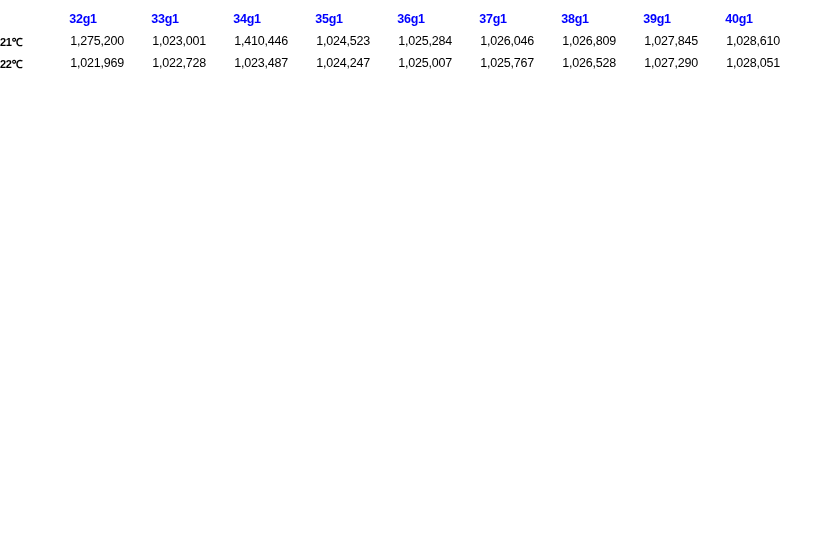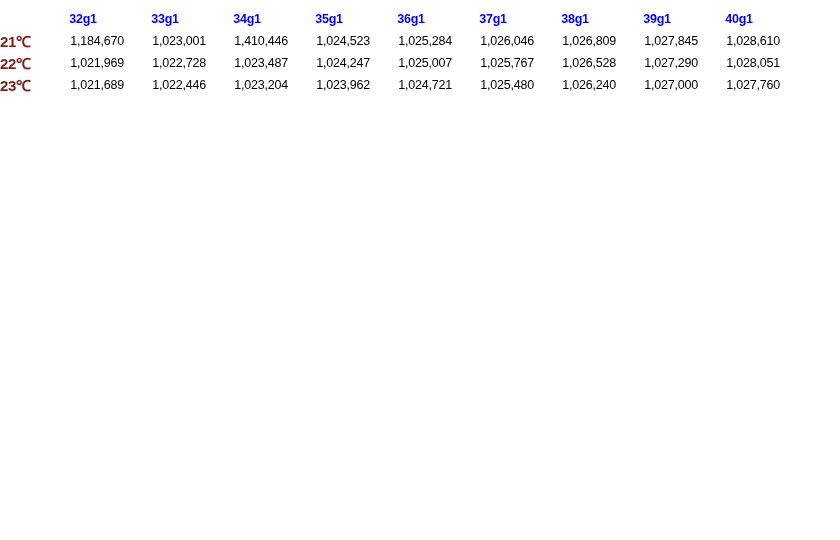--- a/index.html
+++ b/index.html
@@ -39,23 +39,23 @@
 
   th.colhead {
     color: #0000ff;
     font-weight: bold;
     font-size: 12.5px;
     text-align: center;
     height: 22px;
     letter-spacing: -0.2px;
   }
   td.rowhead {
-    color: #7f1d1d;
+    color: #000000;
     font-weight: bold;
-    font-size: 15px;
+    font-size: 11px;
     text-align: left;
     padding-left: 2px;
     height: 22px;
     letter-spacing: -0.3px;
   }
   td.cell {
     color: #000000;
     font-size: 12.5px;
     text-align: right;
     padding-right: 7px;
@@ -90,21 +90,21 @@
         <th class="colhead">36g1</th>
         <th class="colhead">37g1</th>
         <th class="colhead">38g1</th>
         <th class="colhead">39g1</th>
         <th class="colhead">40g1</th>
       </tr>
     </thead>
     <tbody>
       <tr>
         <td class="rowhead">21℃</td>
-        <td class="cell">1,184,670</td>
+        <td class="cell">1,275,200</td>
         <td class="cell">1,023,001</td>
         <td class="cell">1,410,446</td>
         <td class="cell">1,024,523</td>
         <td class="cell">1,025,284</td>
         <td class="cell">1,026,046</td>
         <td class="cell">1,026,809</td>
         <td class="cell">1,027,845</td>
         <td class="cell">1,028,610</td>
       </tr>
       <tr>
@@ -112,27 +112,15 @@
         <td class="cell">1,021,969</td>
         <td class="cell">1,022,728</td>
         <td class="cell">1,023,487</td>
         <td class="cell">1,024,247</td>
         <td class="cell">1,025,007</td>
         <td class="cell">1,025,767</td>
         <td class="cell">1,026,528</td>
         <td class="cell">1,027,290</td>
         <td class="cell">1,028,051</td>
       </tr>
-      <tr>
-        <td class="rowhead">23℃</td>
-        <td class="cell">1,021,689</td>
-        <td class="cell">1,022,446</td>
-        <td class="cell">1,023,204</td>
-        <td class="cell">1,023,962</td>
-        <td class="cell">1,024,721</td>
-        <td class="cell">1,025,480</td>
-        <td class="cell">1,026,240</td>
-        <td class="cell">1,027,000</td>
-        <td class="cell">1,027,760</td>
-      </tr>
     </tbody>
   </table>
 </div>
 
 </body></html>

